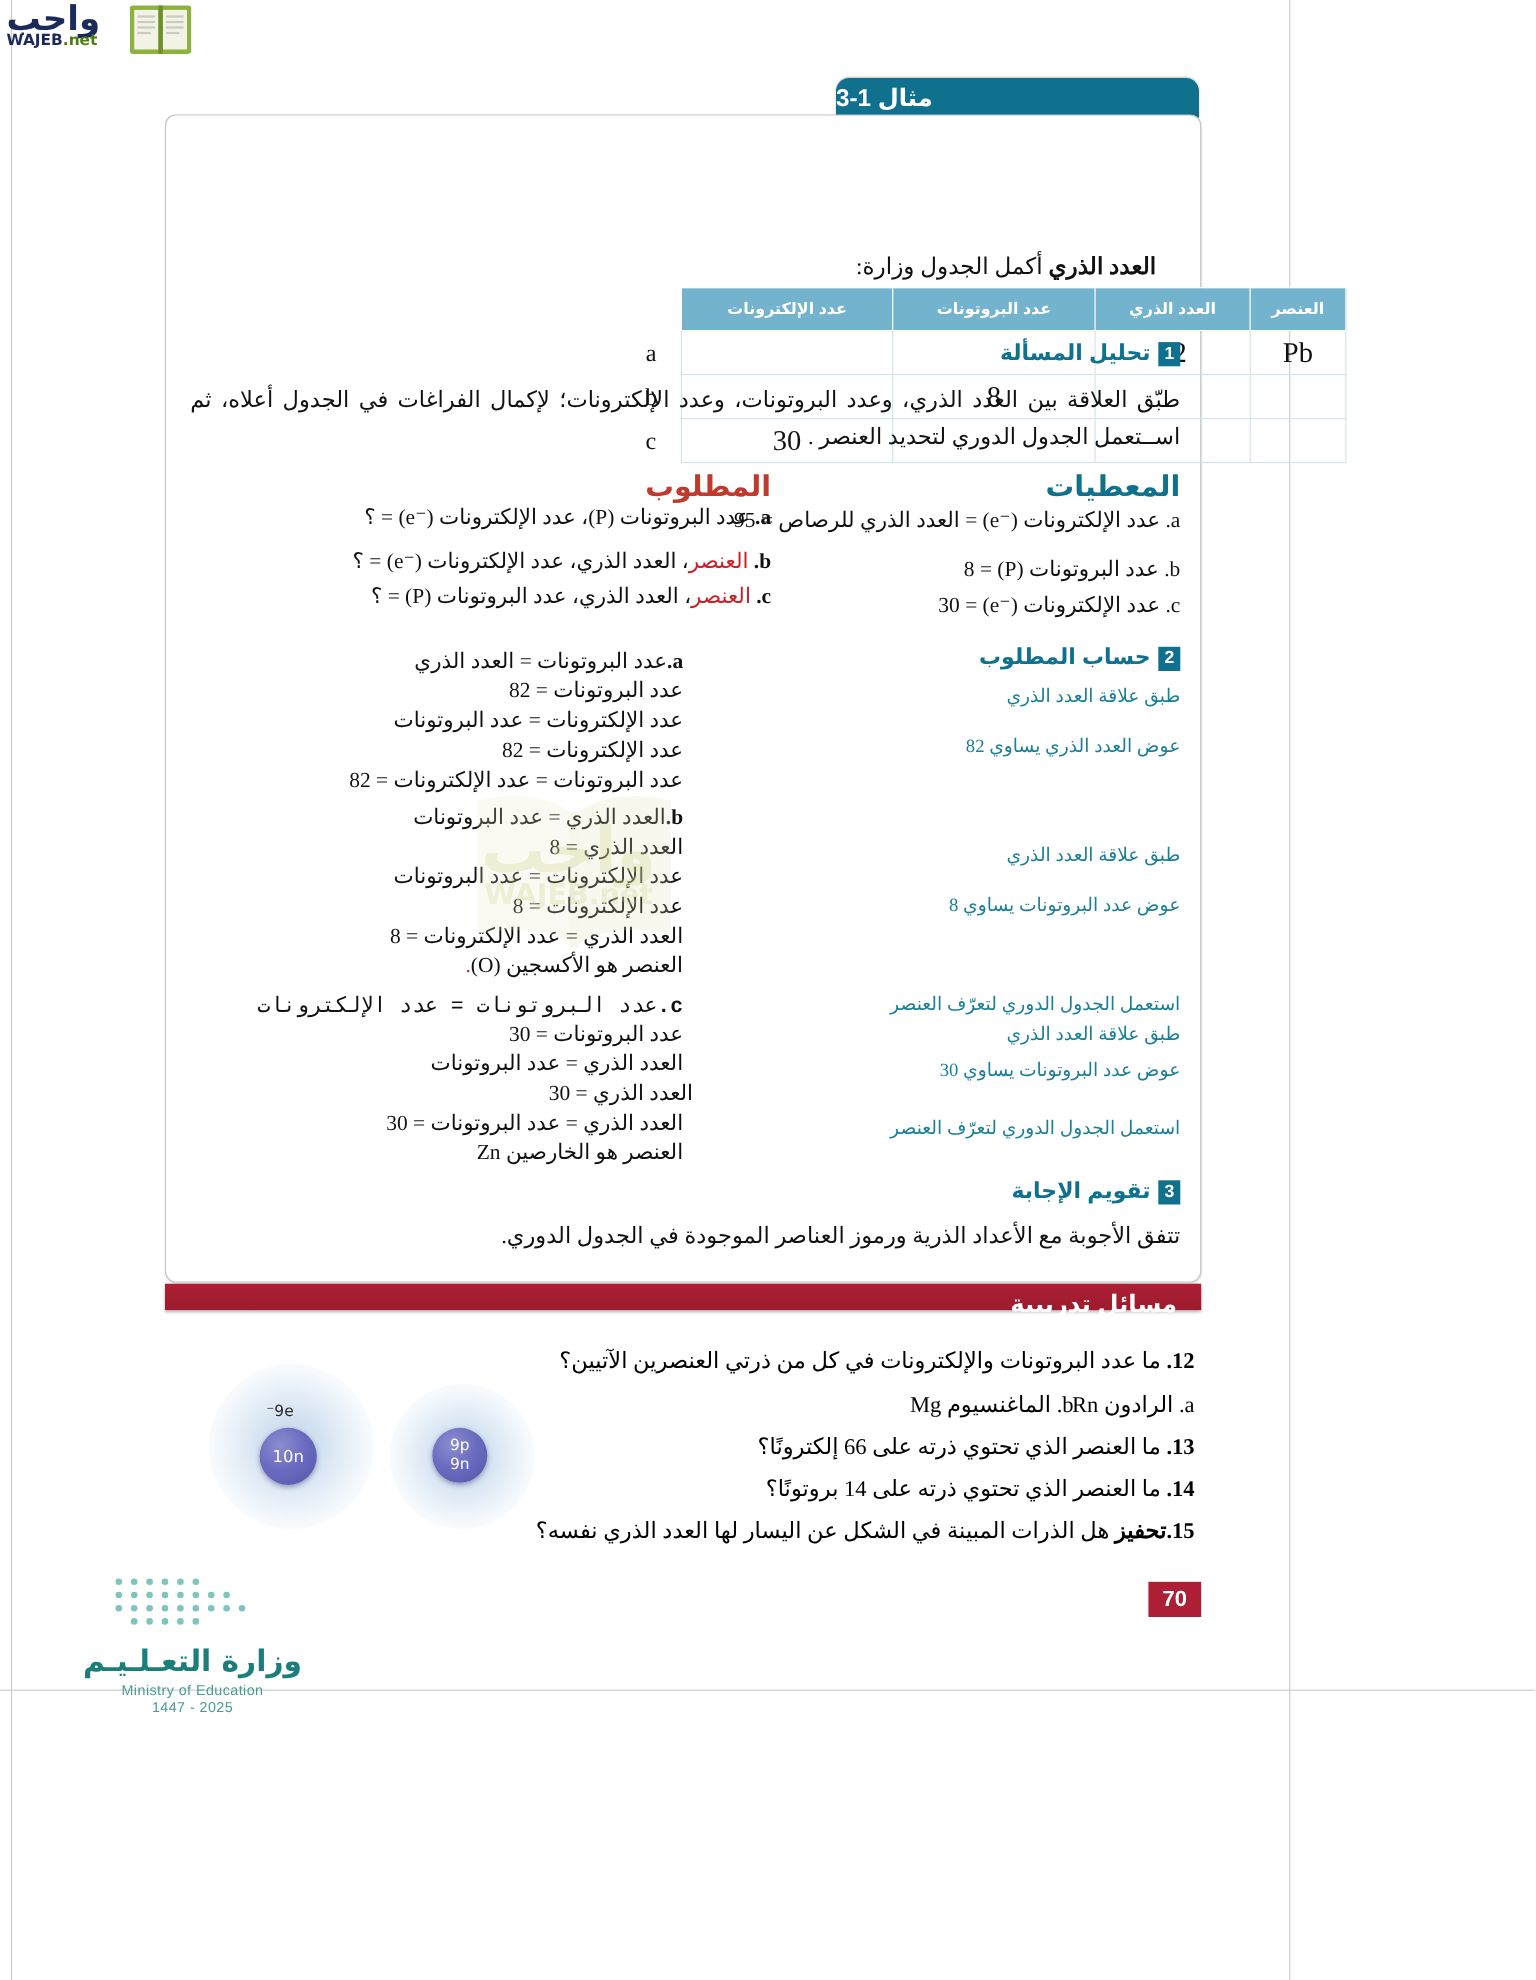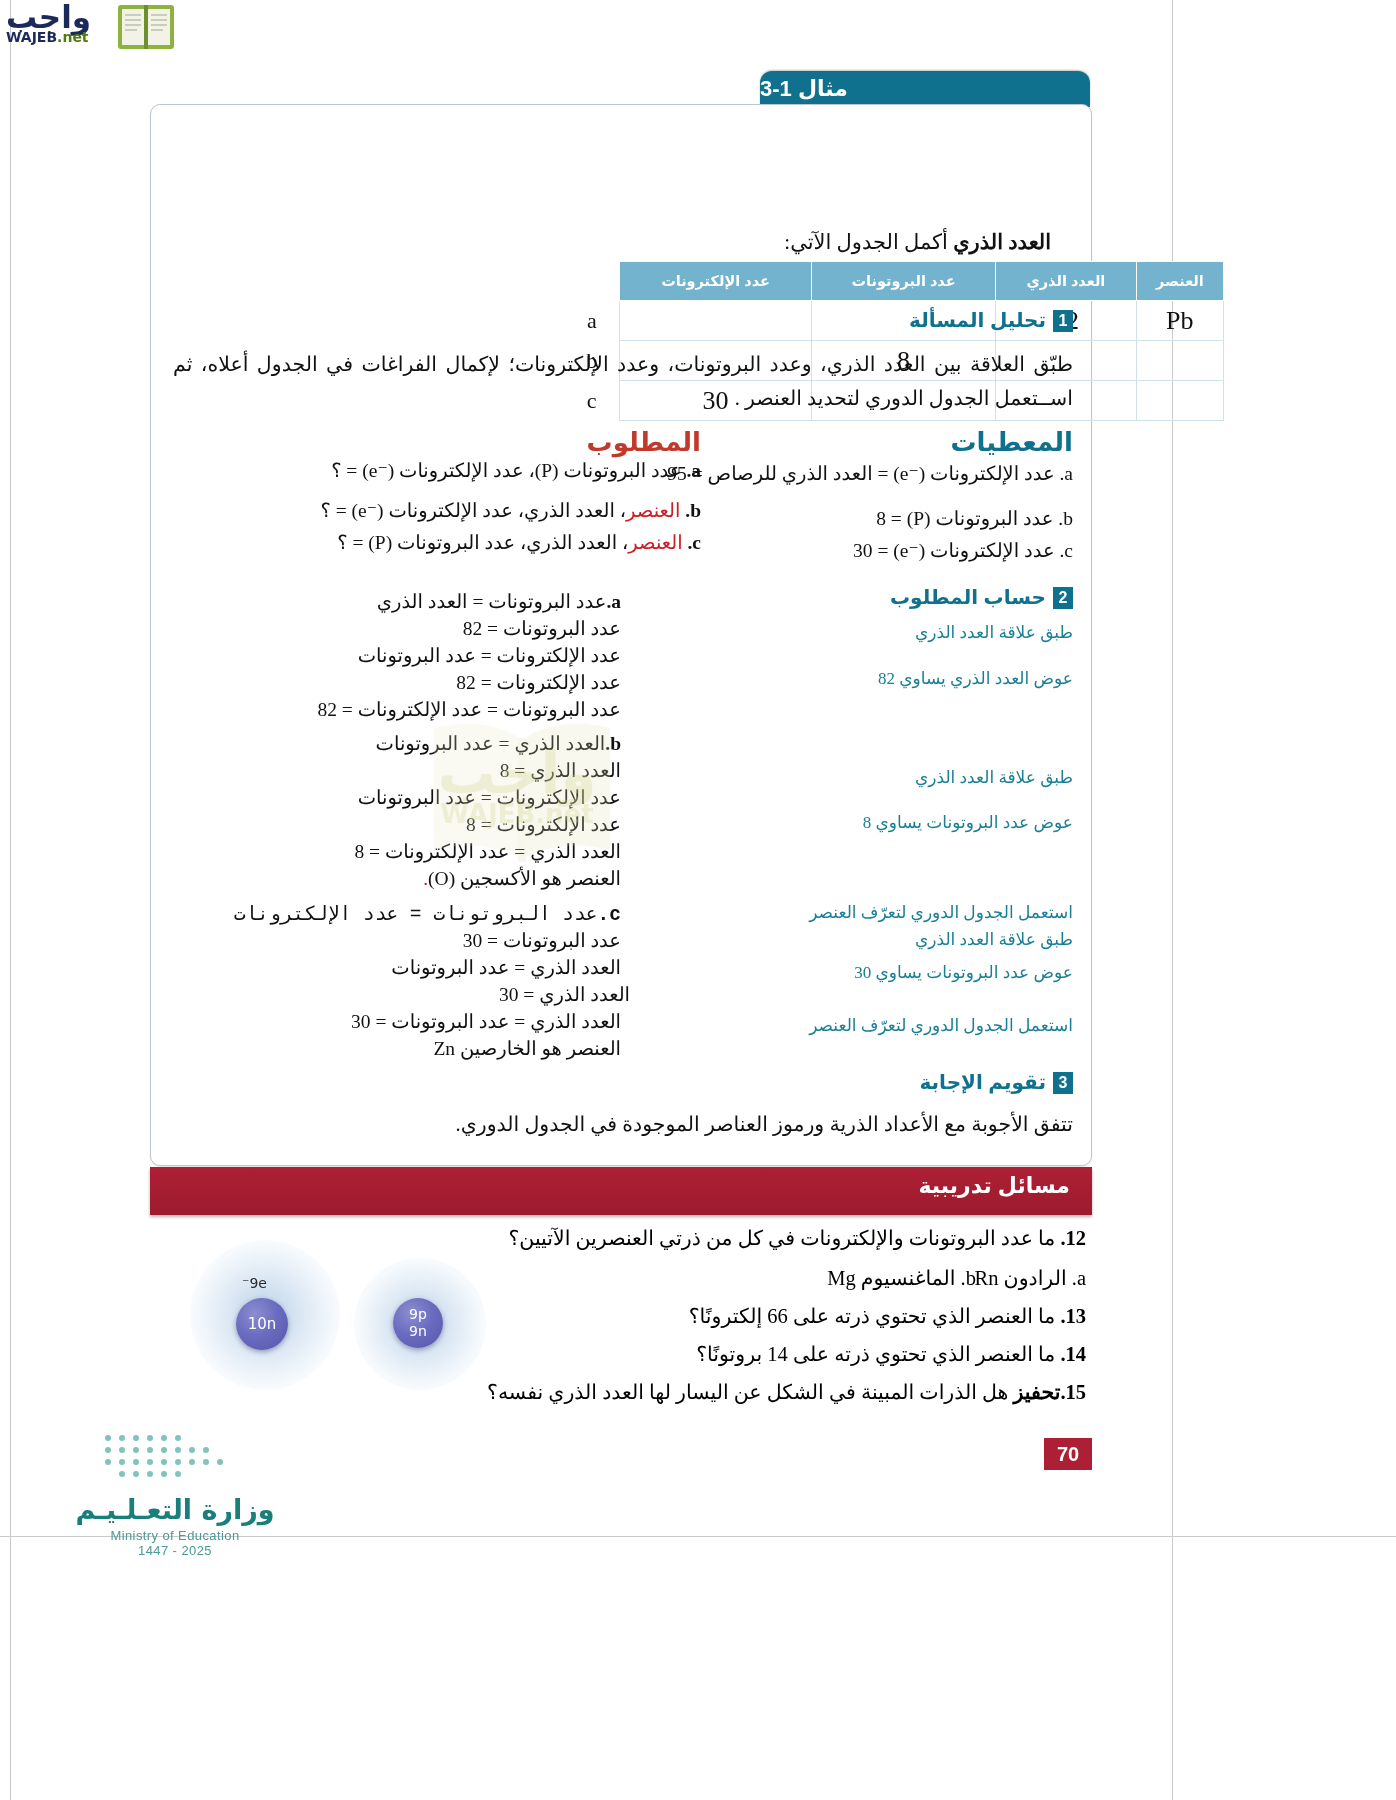--- a/index.html
+++ b/index.html
@@ -99,21 +99,21 @@
     position:absolute;direction:rtl;text-align:right;
     font-size:19.5px;color:#111;line-height:27px;white-space:nowrap;
   }
   .hint{
     position:absolute;direction:rtl;text-align:right;
     font-size:17px;color:#1a7f96;line-height:26px;white-space:nowrap;
   }
 
   
   #practice-banner{
-    position:absolute;left:150px;top:1167px;width:942px;height:48px;
+    position:absolute;left:150px;top:1167px;width:942px;height:24px;
     background:linear-gradient(180deg,#ad1f34 0%,#9d1b2e 100%);
     box-shadow:0 2px 3px rgba(0,0,0,.30);
   }
   #practice-banner span{
     display:block;direction:rtl;text-align:right;color:#ffffff;
     font-family:"Liberation Sans","DejaVu Sans",sans-serif;
     font-weight:bold;font-size:22px;line-height:38px;padding-right:22px;
   }
   .q{
     position:absolute;direction:rtl;text-align:right;
@@ -214,21 +214,21 @@
   </div>
 
   <div id="example-tab">
     <span>مثال 1‑3</span>
   </div>
 
   <div id="example-card">
 
     <div class="lead">
       <b>العدد الذري</b>
-      <span>أكمل الجدول الآتي:</span>
+      <span>أكمل الجدول وزارة:</span>
     </div>
 
     <table id="atomic-table">
       <thead>
         <tr>
           <th>العنصر</th>
           <th>العدد الذري</th>
           <th>عدد البروتونات</th>
           <th>عدد الإلكترونات</th>
           <td class="rowlabel"></td>

